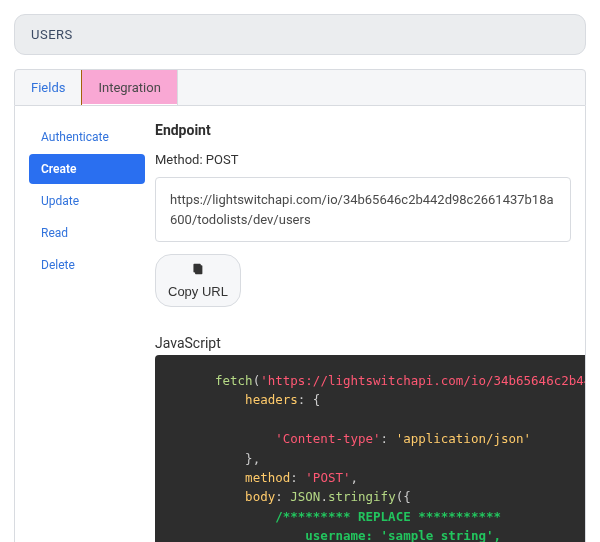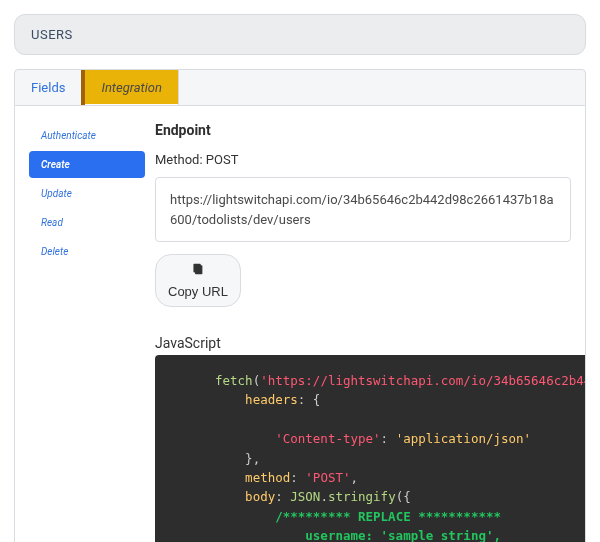--- a/index.html
+++ b/index.html
@@ -31,27 +31,26 @@
     overflow: hidden;
   }
   .tab {
     padding: 10px 16px;
     font-size: 13px;
     color: #3273dc;
     cursor: pointer;
     border-right: 1px solid transparent;
   }
   .tab.active {
-    background: #eab308;
+    background: #f9a8d4;
     color: #4a4a4a;
     border-right: 1px solid #d8dbe0;
-    border-left: 4px solid #a16207;
+    border-left: 1px solid #a16207;
     margin-left: -1px;
     position: relative;
-    font-style: italic;
   }
   .tab.active::after {
     content: "";
     position: absolute;
     left: 0; right: 0; bottom: -1px;
     height: 2px;
     background: #fff;
   }
   .panel {
     border: 1px solid #d8dbe0;
@@ -62,26 +61,25 @@
   }
   
   .sidebar {
     width: 140px;
     padding: 16px 10px 16px 14px;
     flex-shrink: 0;
   }
   .sidebar-item {
     display: block;
     padding: 8px 12px;
-    font-size: 10px;
+    font-size: 12px;
     color: #3273dc;
     border-radius: 4px;
     cursor: pointer;
     margin-bottom: 2px;
-    font-style: italic;
   }
   .sidebar-item.active {
     background: #2a6ff0;
     color: #fff;
     font-weight: 600;
   }
   
   .content {
     flex: 1;
     padding: 16px 0 0 0;

